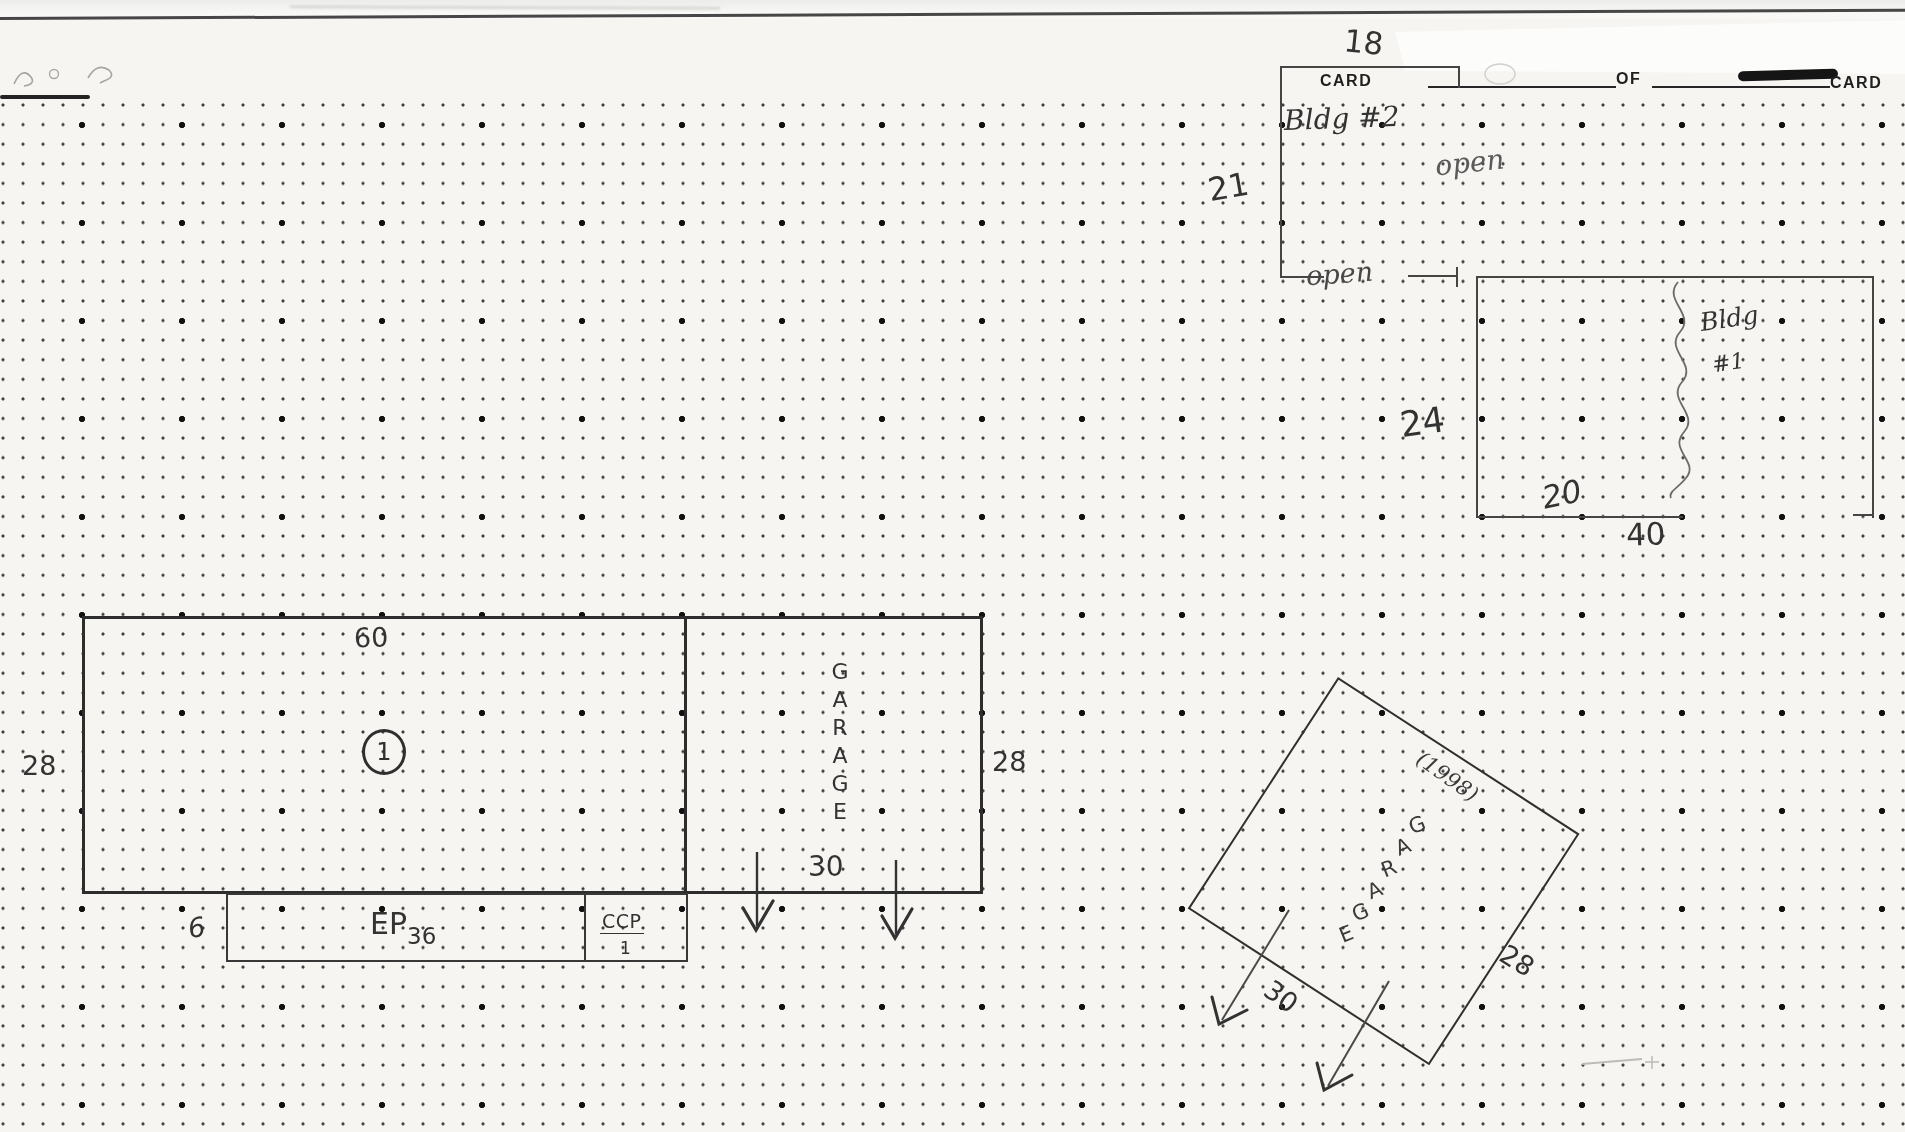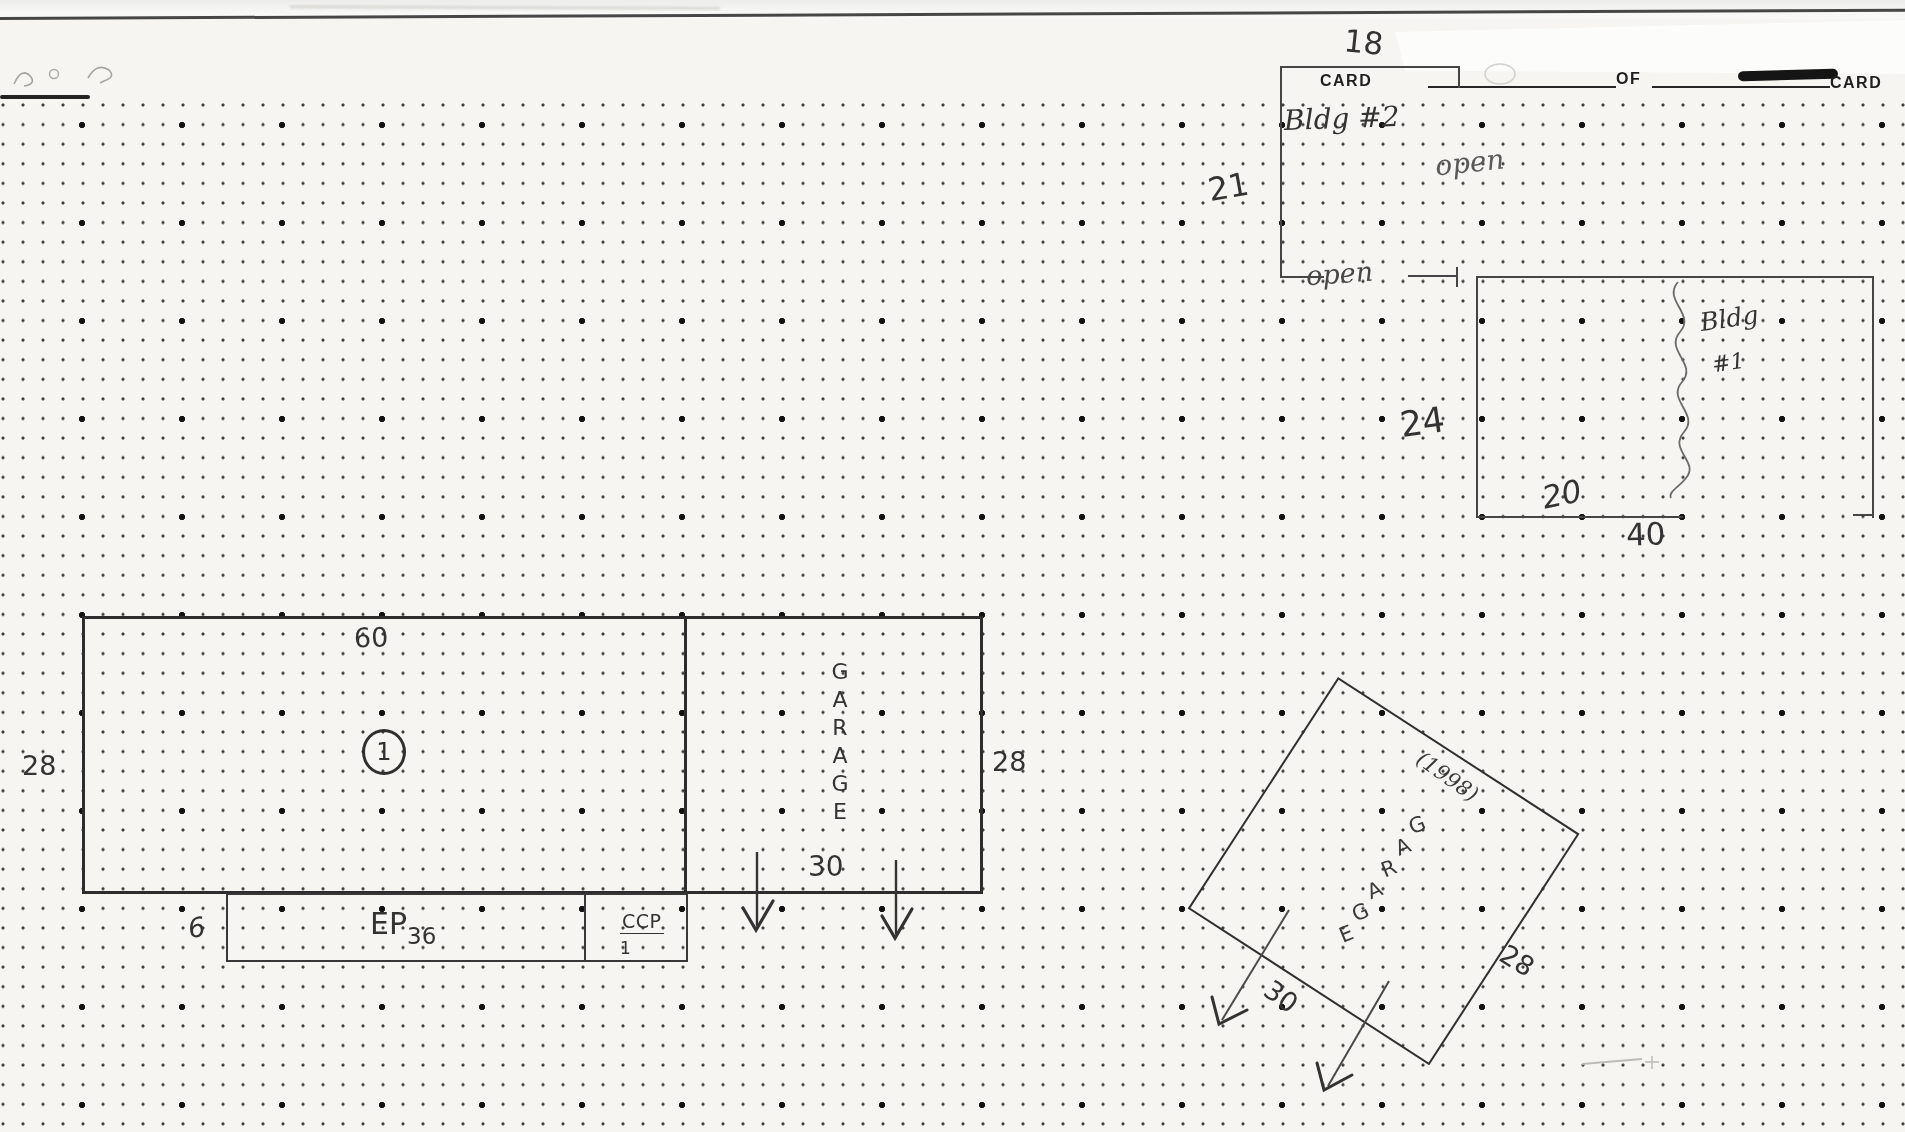--- a/index.html
+++ b/index.html
@@ -48,21 +48,21 @@
   .rot-garage .gstack{left:128px;top:66px;width:34px;font-size:21px;line-height:26px;color:#3a3a3a;}
   .rot-garage .gstack span{transform:rotate(-55deg);}
   .year-lbl{position:absolute;left:78px;top:10px;width:132px;text-align:center;font-family:"DejaVu Serif",serif;font-style:italic;font-size:21px;color:#3a3a3a;transform:rotate(2deg);}
   
   .circ1{position:absolute;left:362px;top:729px;width:38px;height:40px;border:3px solid #2f2f2f;border-radius:50%;display:flex;align-items:center;justify-content:center;font-size:24px;z-index:3;color:#2f2f2f;}
   
   .overlay{position:absolute;left:0;top:0;z-index:4;pointer-events:none;}
   
   .ep{font-size:30px;}
   .ep sub{font-size:23px;vertical-align:-10px;margin-top:28px;}
-  .ccp{font-size:19px;letter-spacing:.5px;border-bottom:1.6px solid #333;padding:0 2px 1px 2px;margin-left:20px;}
+  .ccp{font-size:19px;letter-spacing:.5px;border-bottom:1.6px solid #333;padding:0 2px 1px 2px;}
 </style>
 </head>
 <body>
 
 <div id="card">
 
   <div class="top-band"></div>
   <div class="top-streak"></div>
   <div class="scan-line"></div>
   <div class="white-wedge"></div>

